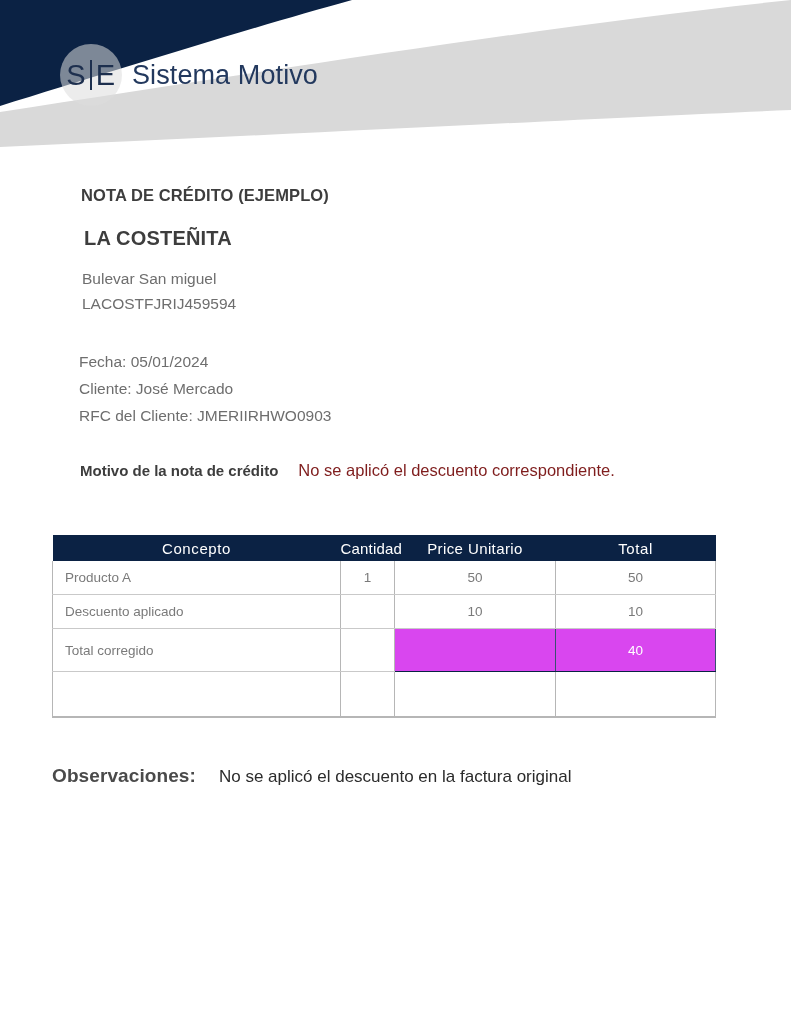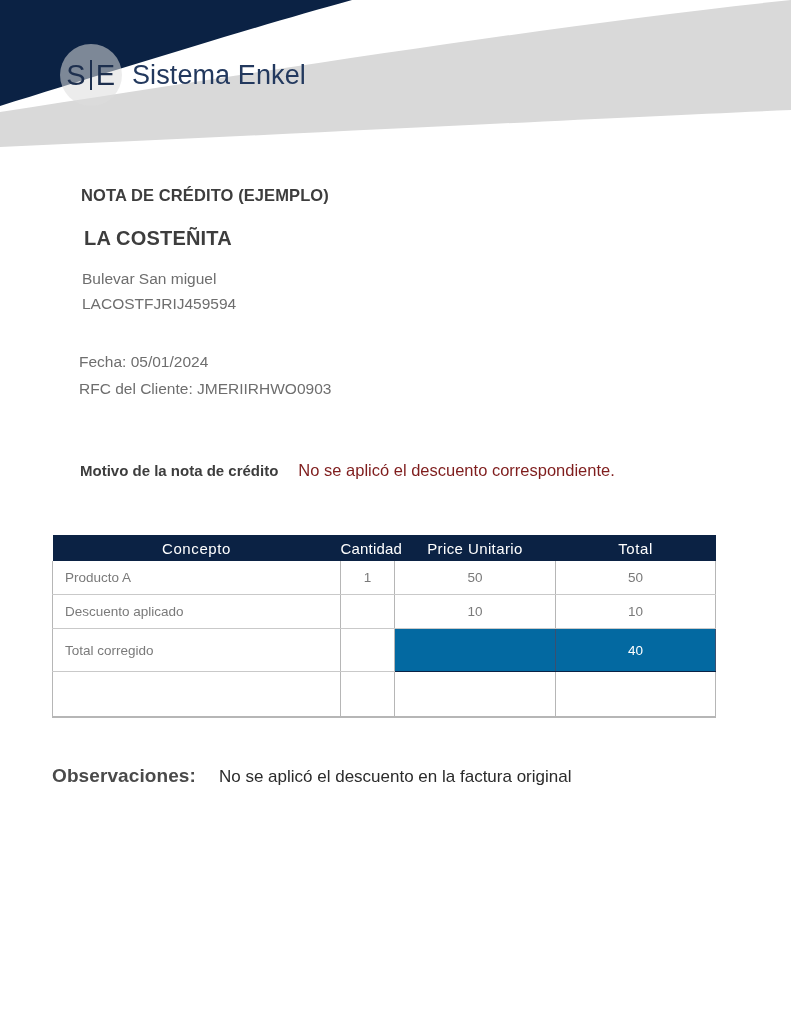--- a/index.html
+++ b/index.html
@@ -181,21 +181,21 @@
     border-left: 1px solid #b6b6b6;
   }
   #items-table td.c-cantidad,
   #items-table td.c-price,
   #items-table td.c-total { text-align: center; }
 
   #items-table tr.row-tall td { height: 42px; }
   #items-table tr.row-blank td { height: 44px; }
 
   #items-table td.filled {
-    background: #0369a1;
+    background: #d946ef;
     color: #ffffff;
     border-right-color: #3a4f70;
     border-bottom-color: #0b2244;
   }
   #items-table tr.row-last td { border-bottom: 2px solid #b6b6b6; }
 
   
   #observaciones-row {
     position: absolute;
     top: 765px;
@@ -228,33 +228,34 @@
 
   <div id="logo-block">
     <div id="logo-mark">
       <div id="logo-disc"></div>
       <div id="logo-mono">
         <span>S</span>
         <span class="bar"></span>
         <span>E</span>
       </div>
     </div>
-    <div id="logo-wordmark">Sistema Enkel</div>
+    <div id="logo-wordmark">Sistema Motivo</div>
   </div>
 
   <div id="doc-title">NOTA DE CRÉDITO  (EJEMPLO)</div>
   <div id="company-name">LA COSTEÑITA</div>
 
   <div id="company-address">
     <div>Bulevar San miguel</div>
     <div>LACOSTFJRIJ459594</div>
   </div>
 
   <div id="client-block">
     <div>Fecha: 05/01/2024</div>
+    <div>Cliente: José Mercado</div>
     <div>RFC del Cliente: JMERIIRHWO0903</div>
   </div>
 
   <div id="motivo-row">
     <span id="motivo-label">Motivo de la nota de crédito</span>
     <span id="motivo-value">No se aplicó el descuento correspondiente.</span>
   </div>
 
   <table id="items-table">
     <colgroup>

